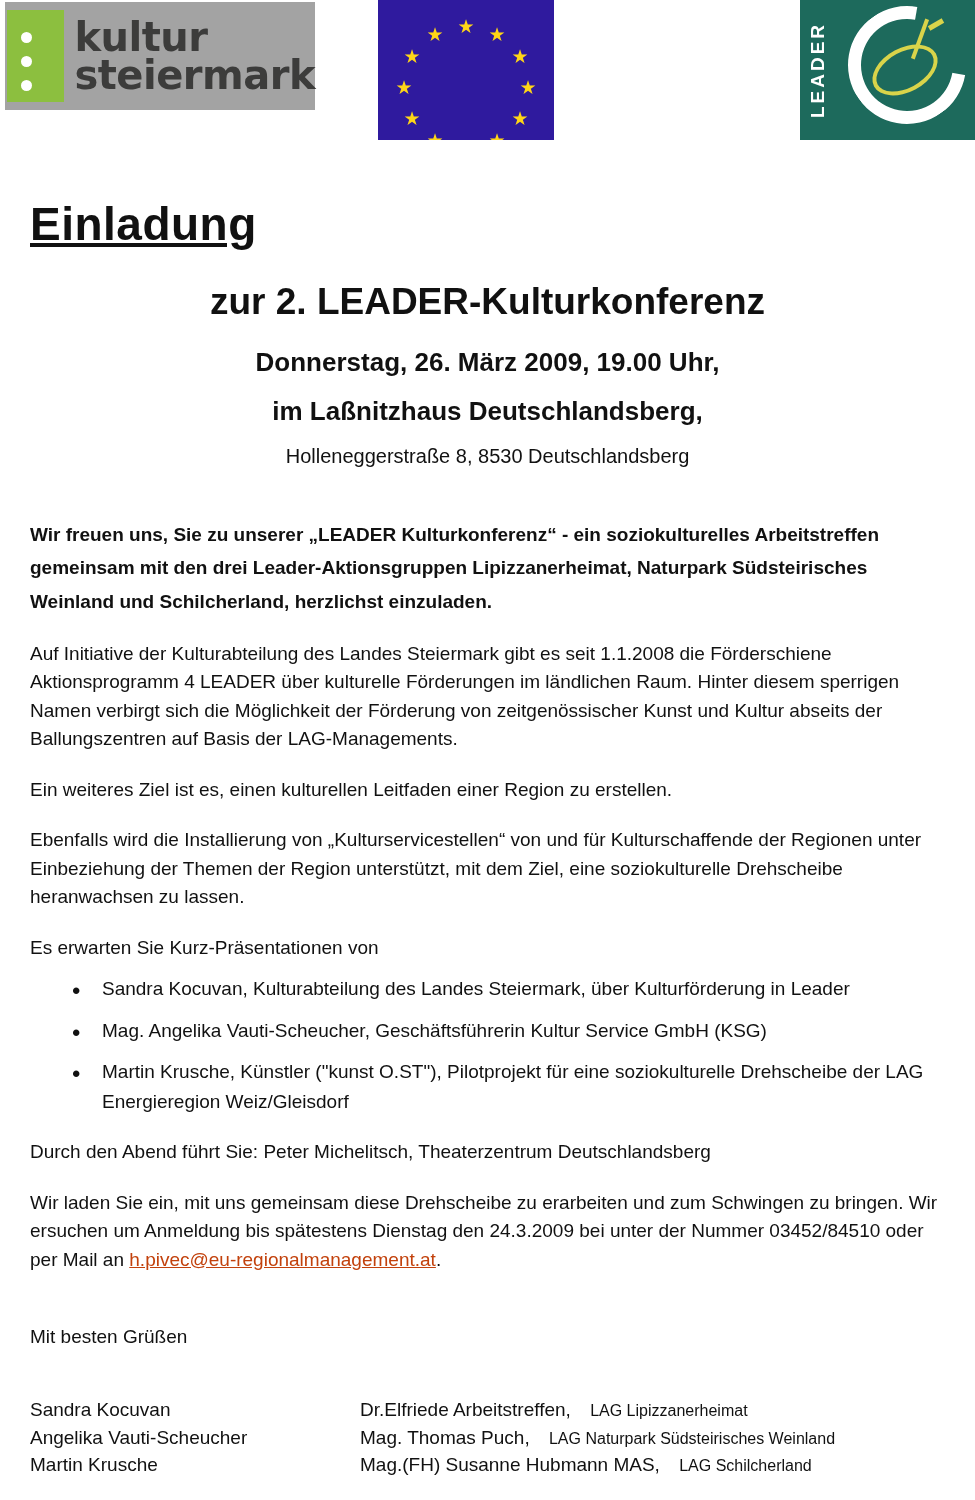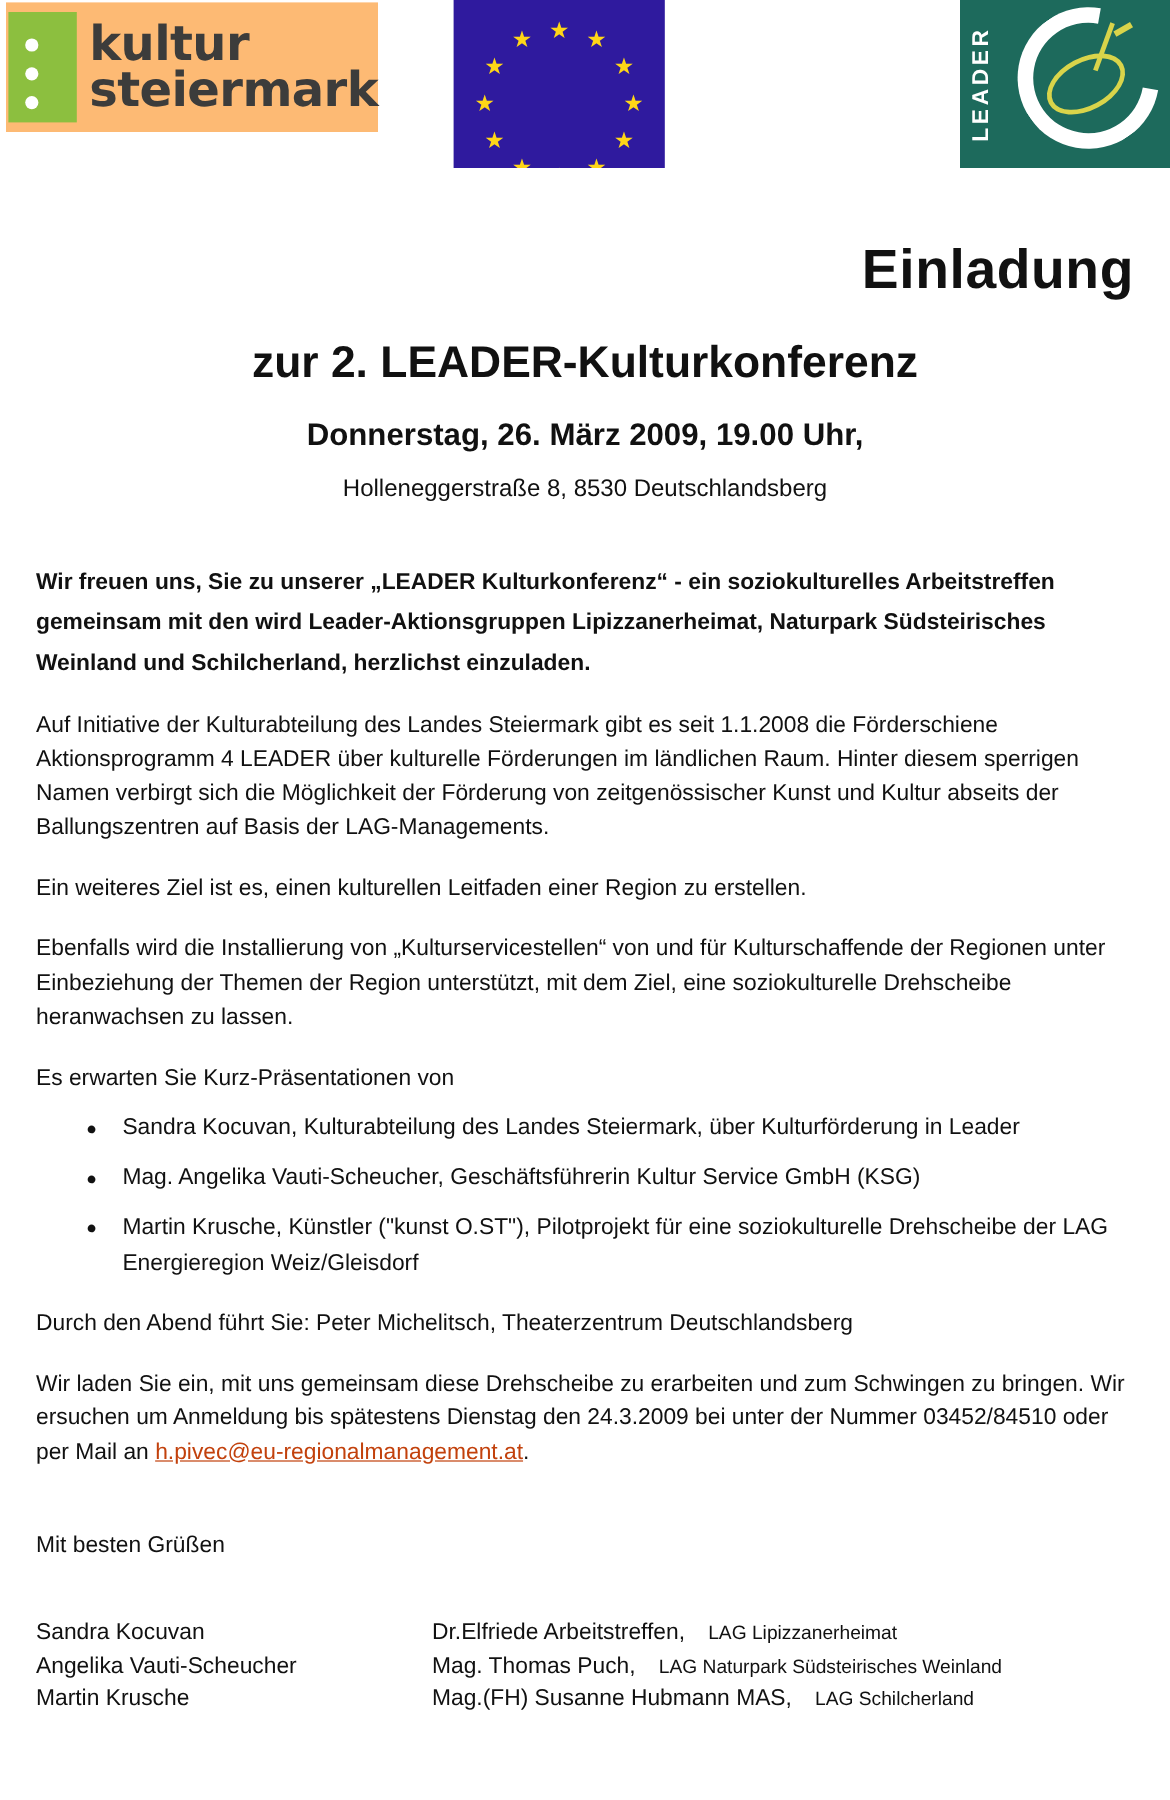--- a/index.html
+++ b/index.html
@@ -20,21 +20,21 @@
   .logo-row {
     position: relative;
     height: 145px;
   }
   .logo-kultur {
     position: absolute;
     left: 5px;
     top: 2px;
     width: 310px;
     height: 108px;
-    background: #fdba74;
+    background: #a3a3a3;
     display: flex;
     align-items: center;
   }
   .logo-kultur .green-block {
     width: 80px;
     height: 92px;
     background: #8cbf3f;
     margin-left: 2px;
     margin-right: 10px;
     position: relative;
@@ -135,25 +135,26 @@
     background: #d9d44a;
   }
 
   
   .doc {
     padding: 0 30px;
     box-sizing: border-box;
   }
 
   .title {
-    text-align: right;
+    text-align: left;
     font-size: 46px;
     font-weight: 700;
     margin: 52px 0 0 0;
     letter-spacing: 0.5px;
+    text-decoration: underline;
   }
   .subtitle1 {
     text-align: center;
     font-size: 37px;
     font-weight: 700;
     margin: 30px 0 0 0;
   }
   .subtitle2 {
     text-align: center;
     font-size: 26px;
@@ -282,23 +283,24 @@
     <div class="leader-text">LEADER</div>
   </div>
 
 </div>
 
 <div class="doc">
 
   <h1 class="title">Einladung</h1>
   <div class="subtitle1">zur 2. LEADER-Kulturkonferenz</div>
   <div class="subtitle2">Donnerstag, 26. März 2009, 19.00 Uhr,</div>
+  <div class="subtitle3">im Laßnitzhaus Deutschlandsberg,</div>
   <div class="addressline">Holleneggerstraße 8, 8530 Deutschlandsberg</div>
 
-  <p class="intro">Wir freuen uns, Sie zu unserer „LEADER Kulturkonferenz“ - ein soziokulturelles Arbeitstreffen gemeinsam mit den wird Leader-Aktionsgruppen Lipizzanerheimat, Naturpark Südsteirisches Weinland und Schilcherland, herzlichst einzuladen.</p>
+  <p class="intro">Wir freuen uns, Sie zu unserer „LEADER Kulturkonferenz“ - ein soziokulturelles Arbeitstreffen gemeinsam mit den drei Leader-Aktionsgruppen Lipizzanerheimat, Naturpark Südsteirisches Weinland und Schilcherland, herzlichst einzuladen.</p>
 
   <p class="body">Auf Initiative der Kulturabteilung des Landes Steiermark gibt es seit 1.1.2008 die Förderschiene Aktionsprogramm 4 LEADER über kulturelle Förderungen im ländlichen Raum. Hinter diesem sperrigen Namen verbirgt sich die Möglichkeit der Förderung von zeitgenössischer Kunst und Kultur abseits der Ballungszentren auf Basis der LAG-Managements.</p>
   <p class="body">Ein weiteres Ziel ist es, einen kulturellen Leitfaden einer Region zu erstellen.</p>
   <p class="body">Ebenfalls wird die Installierung von „Kulturservicestellen“ von und für Kulturschaffende der Regionen unter Einbeziehung der Themen der Region unterstützt, mit dem Ziel, eine soziokulturelle Drehscheibe heranwachsen zu lassen.</p>
 
   <p class="body">Es erwarten Sie Kurz-Präsentationen von</p>
 
   <ul class="speakers">
     <li>Sandra Kocuvan, Kulturabteilung des Landes Steiermark, über Kulturförderung in Leader</li>
     <li>Mag. Angelika Vauti-Scheucher, Geschäftsführerin Kultur Service GmbH (KSG)</li>

